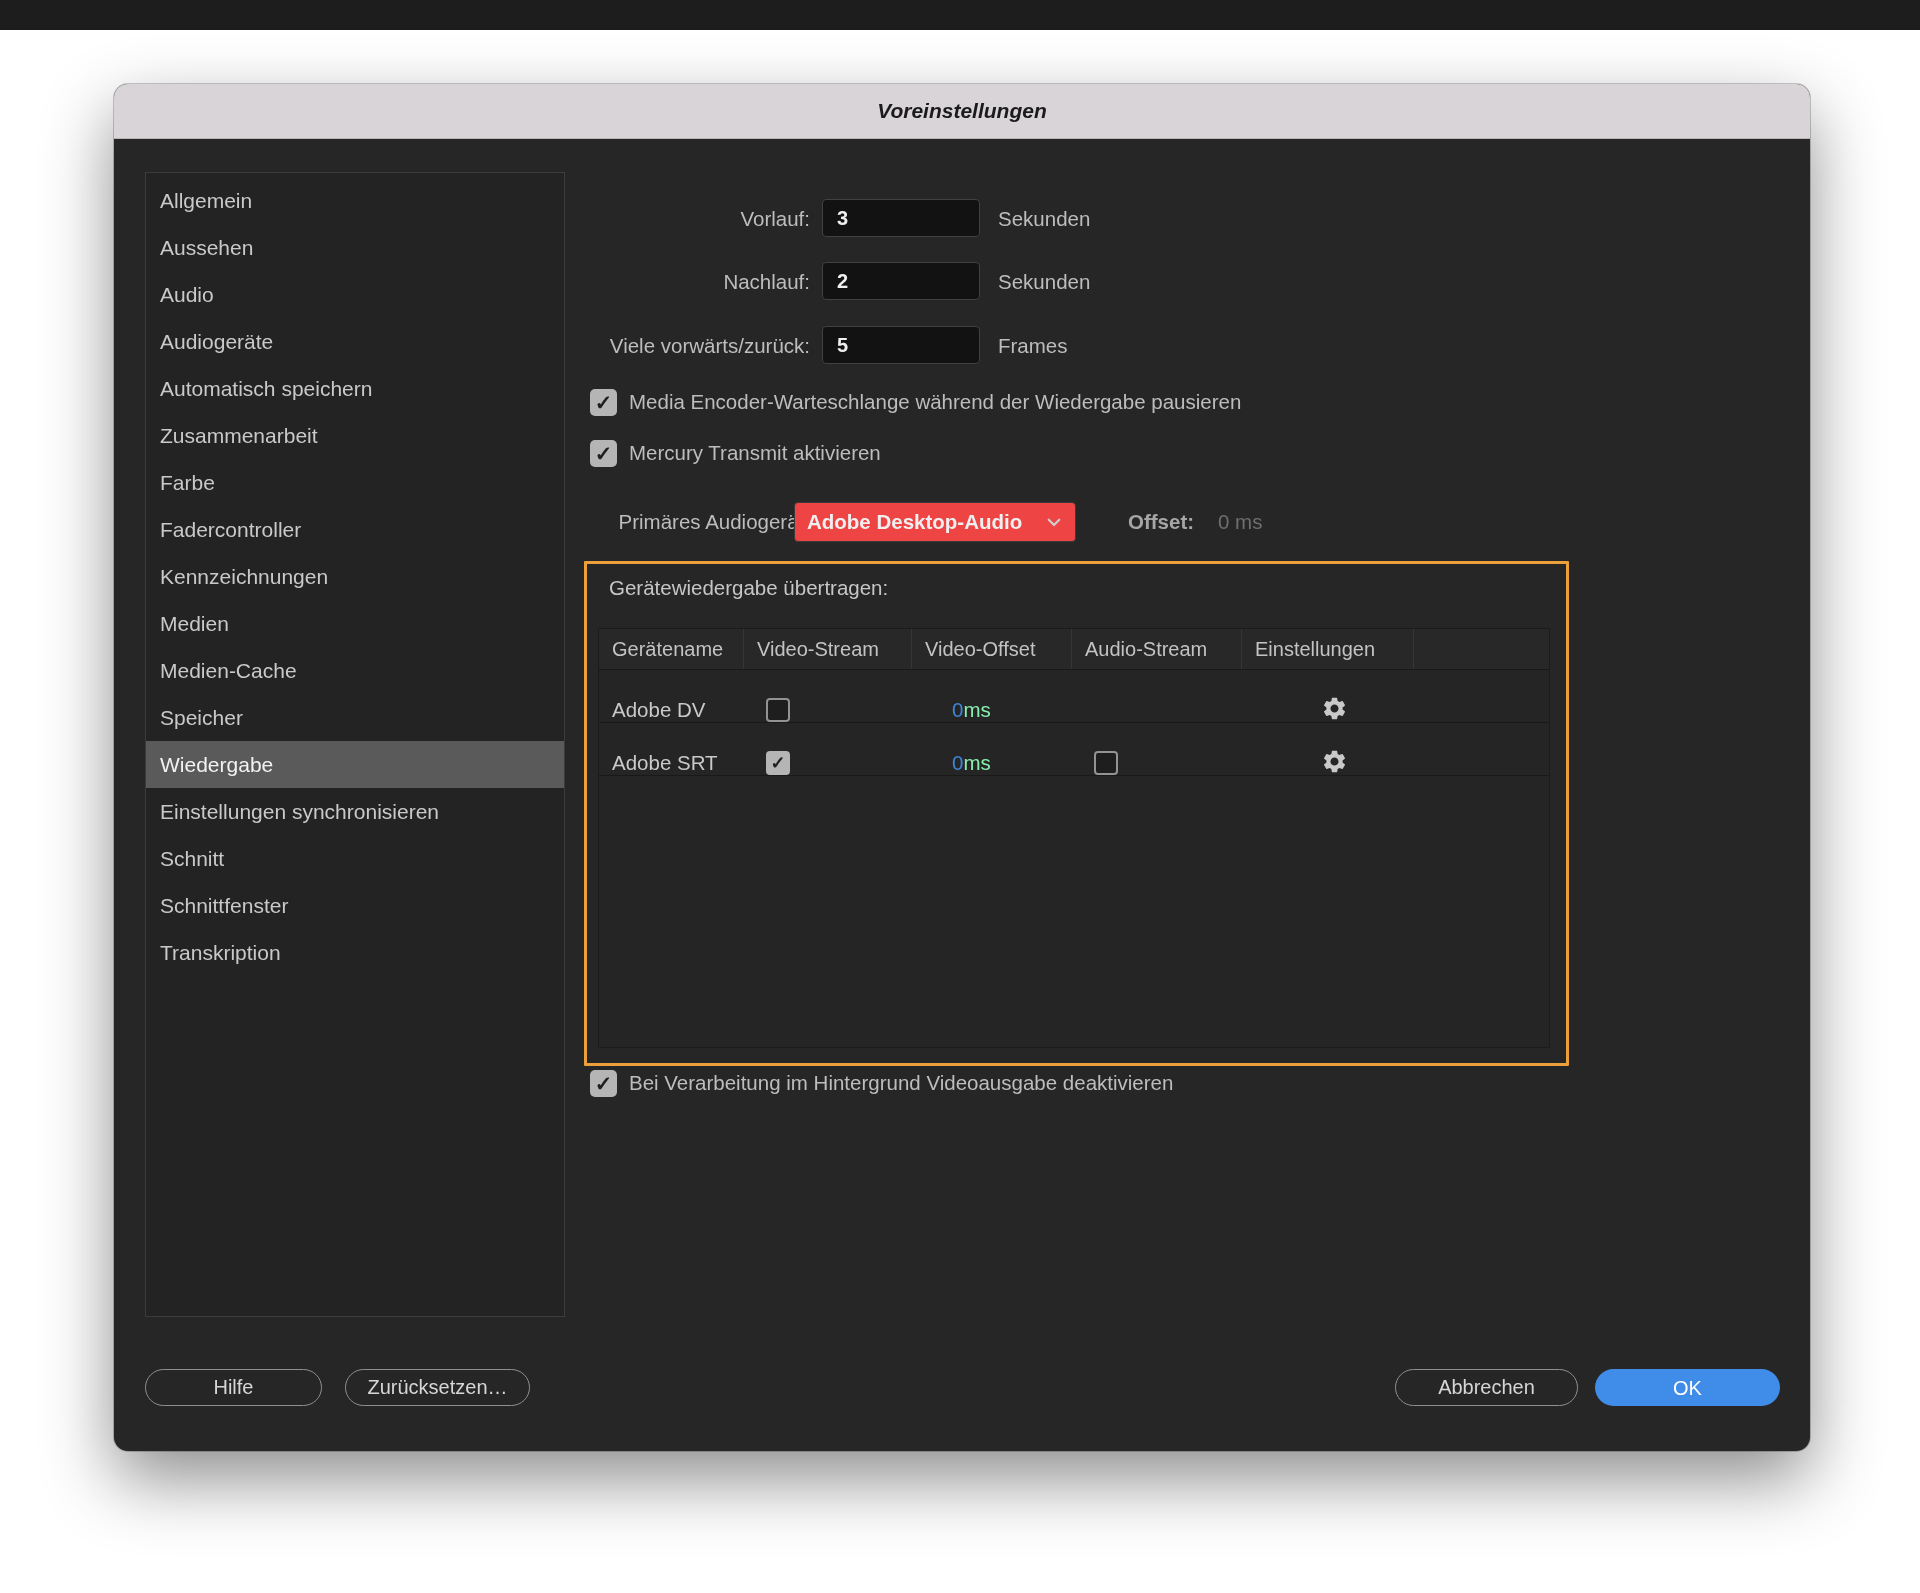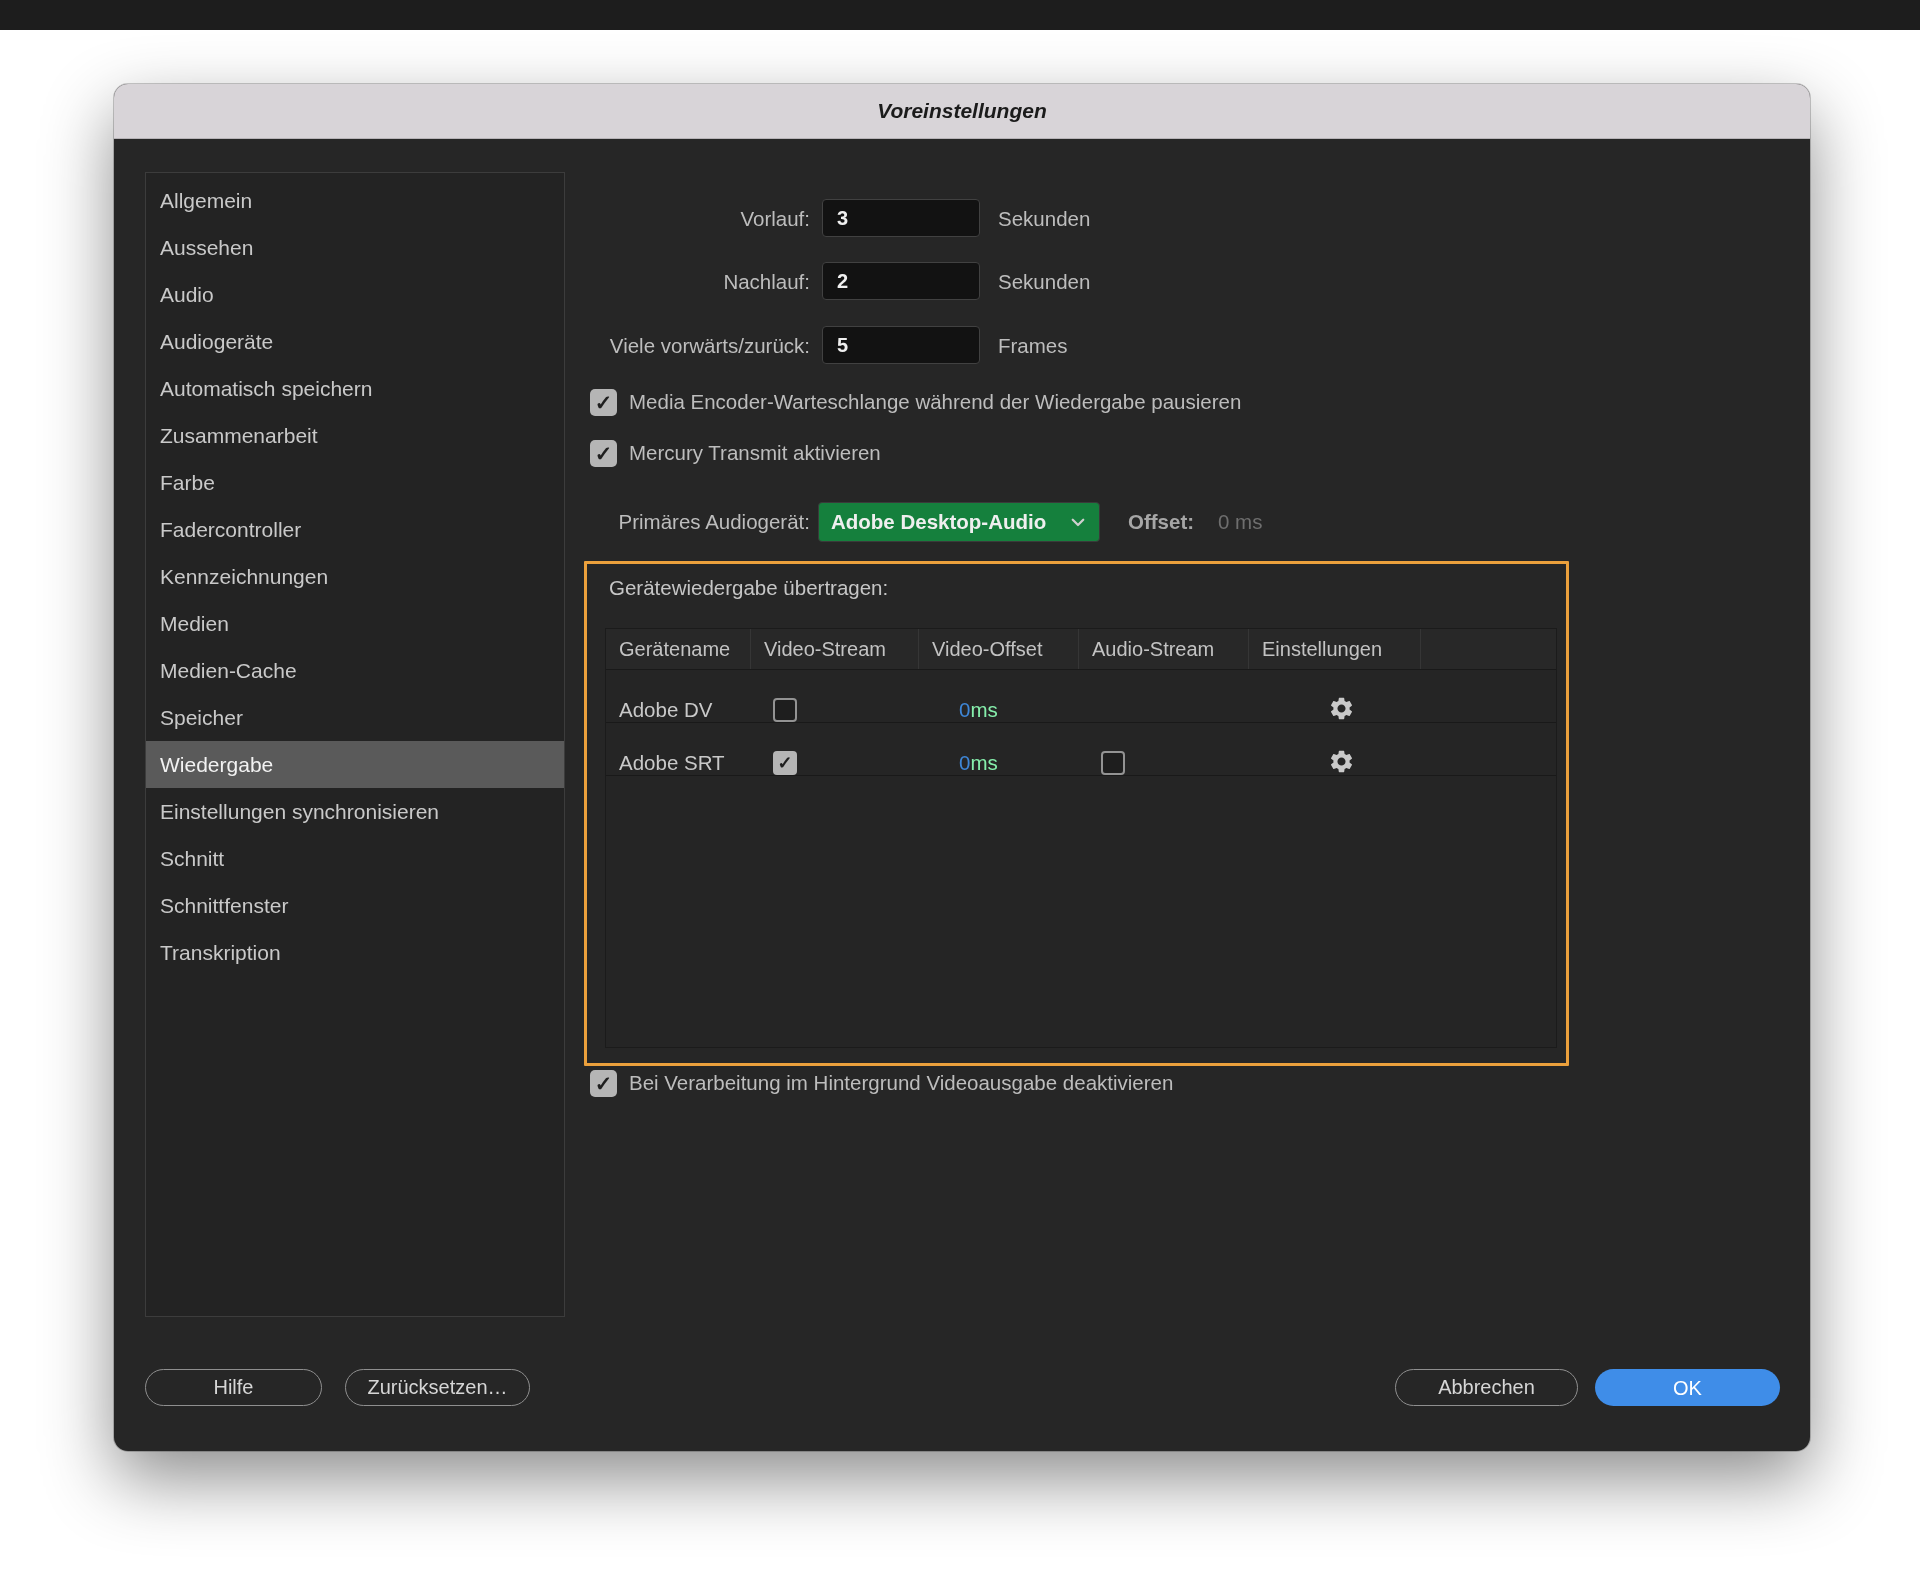--- a/index.html
+++ b/index.html
@@ -53,43 +53,43 @@
 
   .cbrow { position:absolute; left:476px; display:flex; align-items:center; gap:12px; height:30px; }
   .cb {
     width:27px; height:27px; border-radius:5px; background:#b5b5b5;
     display:flex; align-items:center; justify-content:center; flex:0 0 auto;
   }
   .cb .mark { color:#1f1f1f; font-size:21px; font-weight:bold; line-height:1; }
   .cb-label { font-size:20.5px; color:#bdbdbd; white-space:nowrap; }
 
   .dropdown {
-    position:absolute; left:704px; top:418px; width:282px; height:40px;
-    background:#15803d; border:1px solid #3a3a3a; border-radius:4px;
+    position:absolute; left:680px; top:418px; width:282px; height:40px;
+    background:#ef4444; border:1px solid #3a3a3a; border-radius:4px;
     box-sizing:border-box; display:flex; align-items:center;
     justify-content:space-between; padding:0 12px; cursor:default;
   }
   .dropdown .val { font-size:20.5px; font-weight:bold; color:#efefef; white-space:nowrap; }
   .offset-label {
     position:absolute; left:1014px; top:418px; height:40px; line-height:40px;
     font-size:20.5px; font-weight:bold; color:#a6a6a6;
   }
   .offset-val {
     position:absolute; left:1104px; top:418px; height:40px; line-height:40px;
     font-size:20.5px; color:#6e6e6e;
   }
 
   
   .device-panel {
     position:absolute; left:470px; top:477px; width:985px; height:505px;
     border:3px solid #EBA03C; border-radius:1px; box-sizing:border-box;
   }
   .panel-title { position:absolute; left:22px; top:12px; font-size:20.5px; color:#c6c6c6; }
   .dtable {
-    position:absolute; left:18px; top:64px; width:952px; height:420px;
+    position:absolute; left:11px; top:64px; width:952px; height:420px;
     background:#252525; border:1px solid #1b1b1b; box-sizing:border-box; overflow:hidden;
   }
   .thead { display:flex; height:40px; background:#282828; border-bottom:1px solid #191919; }
   .th {
     box-sizing:border-box; padding-left:13px; line-height:40px;
     font-size:20px; color:#c3c3c3; border-right:1px solid #363636; white-space:nowrap;
   }
   .th.filler { border-right:none; }
   .c1 { width:145px; } .c2 { width:168px; } .c3 { width:160px; }
   .c4 { width:170px; } .c5 { width:172px; } .c6 { flex:1; }

